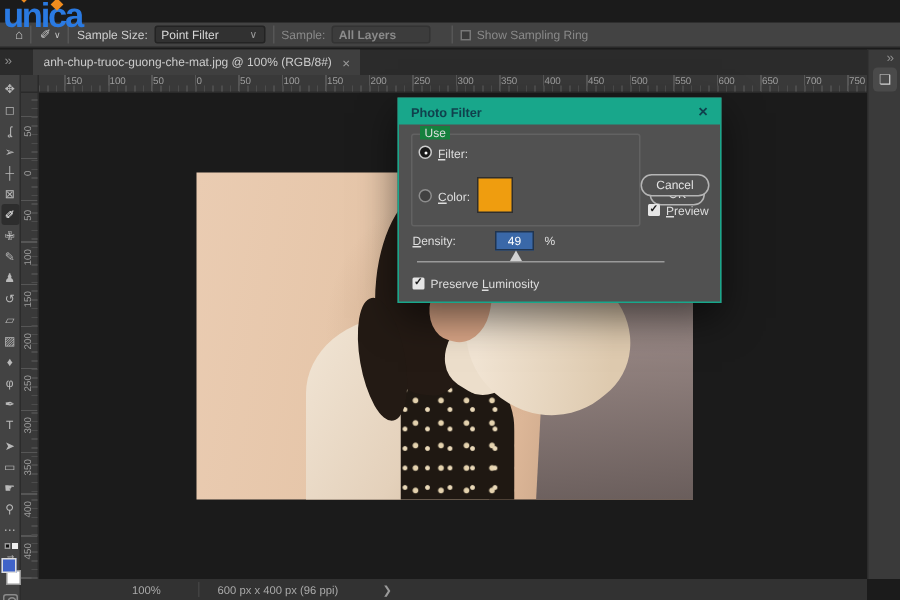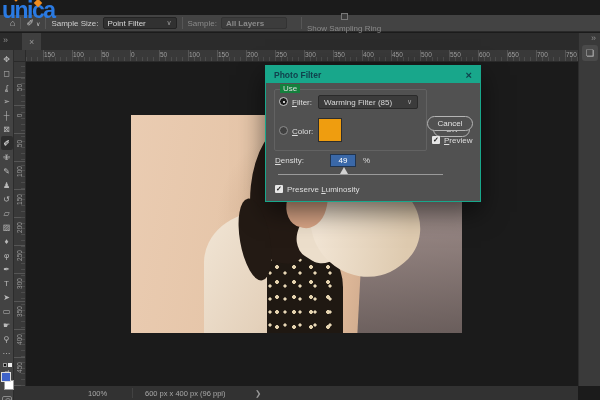--- a/index.html
+++ b/index.html
@@ -28,21 +28,21 @@
   .opt-icon { color:#c5c5c5; font-size:9px; }
   .opt-sep { width:1px; height:12px; background:#565656; margin:0 5px; }
   .opt-label { color:#cfcfcf; margin-right:4px; white-space:nowrap; }
   .opt-label.dim, .opt-check.dim { color:#8a8a8a; }
   .opt-select { height:12px; min-width:66px; background:#313131; border:1px solid #232323;
     border-radius:2px; display:flex; align-items:center; padding:0 4px; gap:6px; }
   .opt-select .val { color:#d8d8d8; white-space:nowrap; }
   .opt-select .chev { color:#9a9a9a; font-size:7px; margin-left:auto; }
   .opt-select.dim { background:#3c3c3c; border-color:#333;font-weight:bold; }
   .opt-select.dim .val { color:#8a8a8a; }
-  .opt-check { display:flex; align-items:center; gap:4px; font-size:8px;flex-direction:column; }
+  .opt-check { display:flex; align-items:center; gap:4px; font-size:8px; }
   .opt-check .box { width:7px; height:7px; border:1px solid #777; background:#3a3a3a; }
   
   #tabbar { position:absolute; left:0; top:33px; width:578px; height:17px; background:#2b2b2b; }
   .tab-overflow { position:absolute; left:3px; top:2px; color:#8d8d8d; font-size:9px; }
   .doc-tab { position:absolute; left:22px; top:0; height:17px; background:#3f3f3f;
     display:flex; align-items:center; gap:7px; padding:0 7px; }
   .doc-tab .title { font-size:8px; color:#cccccc; white-space:nowrap; }
   .doc-tab .close { font-size:9px; color:#999; }
   
   #dock { position:absolute; left:578px; top:33px; width:22px; height:353px; background:#3a3a3a;
@@ -192,20 +192,21 @@
     <span class="opt-sep" style="margin-left:14px"></span>
     <span class="opt-check dim">
       <span class="box"></span>
       <span>Show Sampling Ring</span>
     </span>
   </div>
 
   <div id="tabbar">
     <span class="tab-overflow">»</span>
     <div class="doc-tab">
+      <span class="title">anh-chup-truoc-guong-che-mat.jpg @ 100% (RGB/8#)</span>
       <span class="close">×</span>
     </div>
   </div>
 
   <div id="dock">
     <span class="dock-overflow">»</span>
     <div class="dock-btn">❏</div>
   </div>
 
   <div id="toolbar">
@@ -301,24 +302,20 @@
   <div id="dialog">
     <div class="dlg-title">
       <span class="t">Photo Filter</span>
       <span class="x">×</span>
     </div>
     <div class="grp"></div>
     <span class="grp-label">Use</span>
 
     <span class="radio on" style="left:13px;top:31px"></span>
     <span class="dlg-label" style="left:26px;top:32px"><u>F</u>ilter:</span>
-    <span class="dlg-select">
-      <span class="val">Warming Filter (85)</span>
-      <span class="chev">∨</span>
-    </span>
 
     <span class="radio off" style="left:13px;top:60px"></span>
     <span class="dlg-label" style="left:26px;top:61px"><u>C</u>olor:</span>
     <span class="swatch"></span>
 
     <span class="pill" id="ok-btn">OK</span>
     <span class="pill" id="cancel-btn">Cancel</span>
     <span class="chk" style="left:166px;top:70px">✓</span>
     <span class="dlg-label" style="left:178px;top:70px"><u>P</u>review</span>
 

